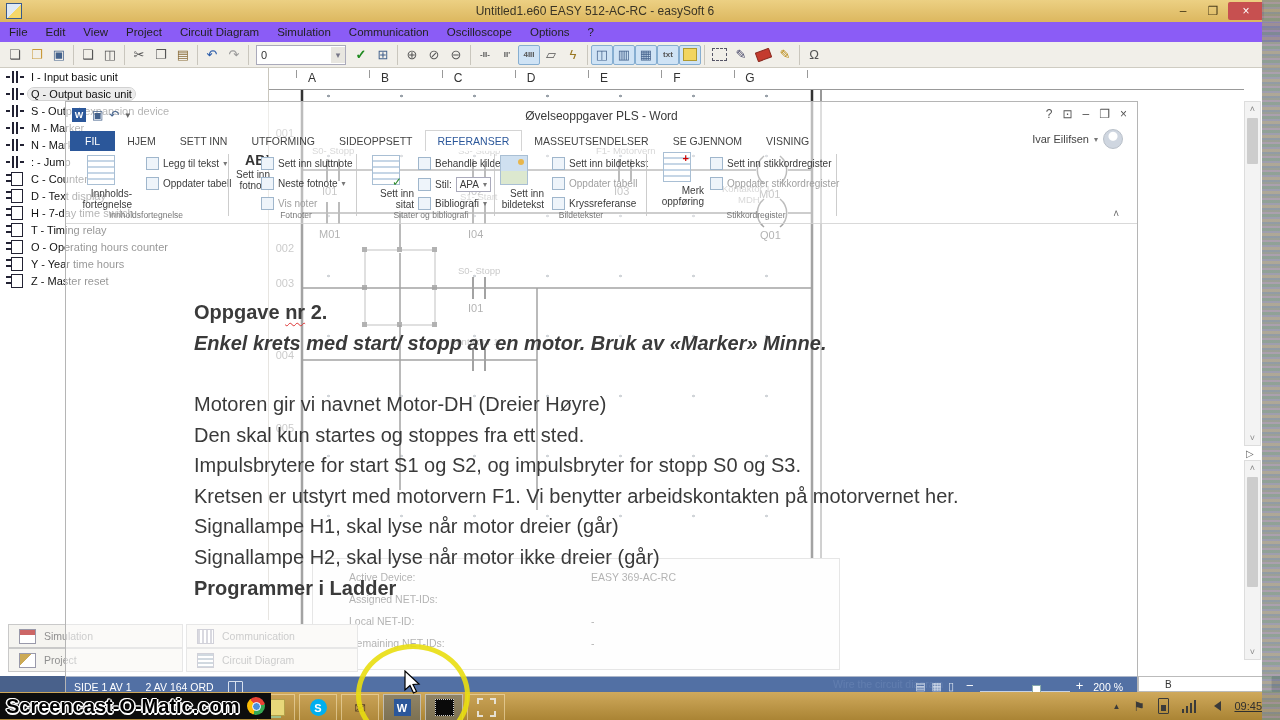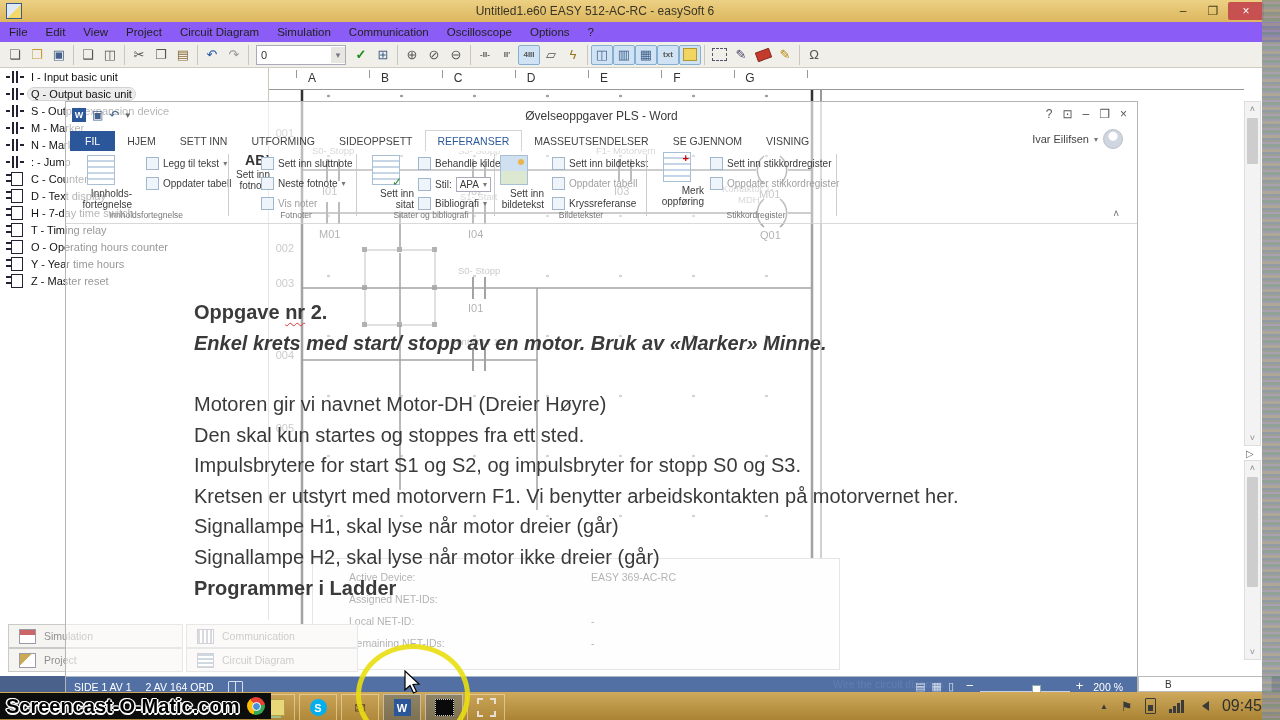--- a/index.html
+++ b/index.html
@@ -123,21 +123,21 @@
   .chip{width:17px;height:15px;background:#0a0a0a;border:1px dotted #cfcfcf;}
   .dashsq{width:15px;height:15px;border:2px dashed #e6e0d2;}
   .notes{width:16px;height:15px;background:#e8d87a;border:1px solid #b3a14a;box-shadow:-3px 3px 0 -1px #9fc08a;}
   .mailg{font-size:14px;color:#5a4426;}
   .tray{position:absolute;right:18px;top:0;height:28px;display:flex;align-items:center;gap:13px;color:#3a3a3a;}
   .battery{width:9px;height:14px;border:1.5px solid #3a3a3a;border-radius:1px;position:relative;}
   .battery:after{content:"";position:absolute;left:2px;right:2px;bottom:2px;top:6px;background:#3a3a3a;}
   .bars{display:flex;align-items:flex-end;gap:1.5px;}
   .bars i{width:2.5px;background:#3a3a3a;display:block;}
   .spk{width:0;height:0;border:5px solid transparent;border-right:7px solid #3a3a3a;position:relative;}
-  .clock{font-size:16px;color:#2f2f2f;}
+  .clock{font-size:11px;color:#2f2f2f;text-decoration:underline;}
   
   .ring{left:356px;top:644px;width:104px;height:92px;border:5px solid rgba(233,222,16,.9);border-radius:50%;z-index:6;}
   .cursor{z-index:7;}
 </style>
 </head>
 <body>
 
 <div class="stage">
 
   <div class="abs es-title">

